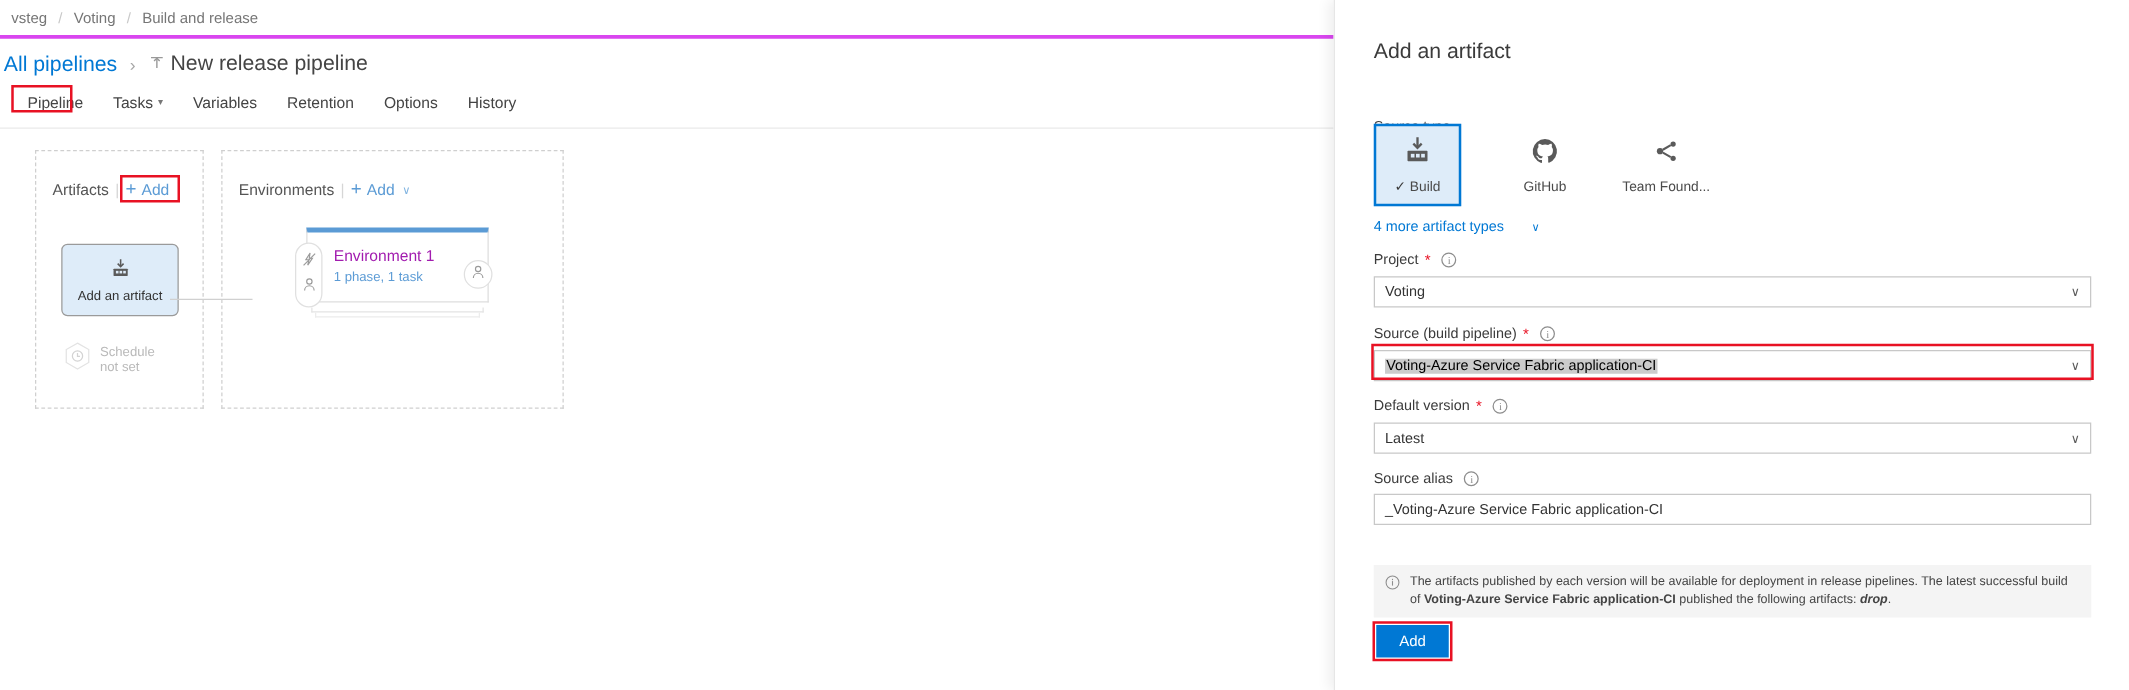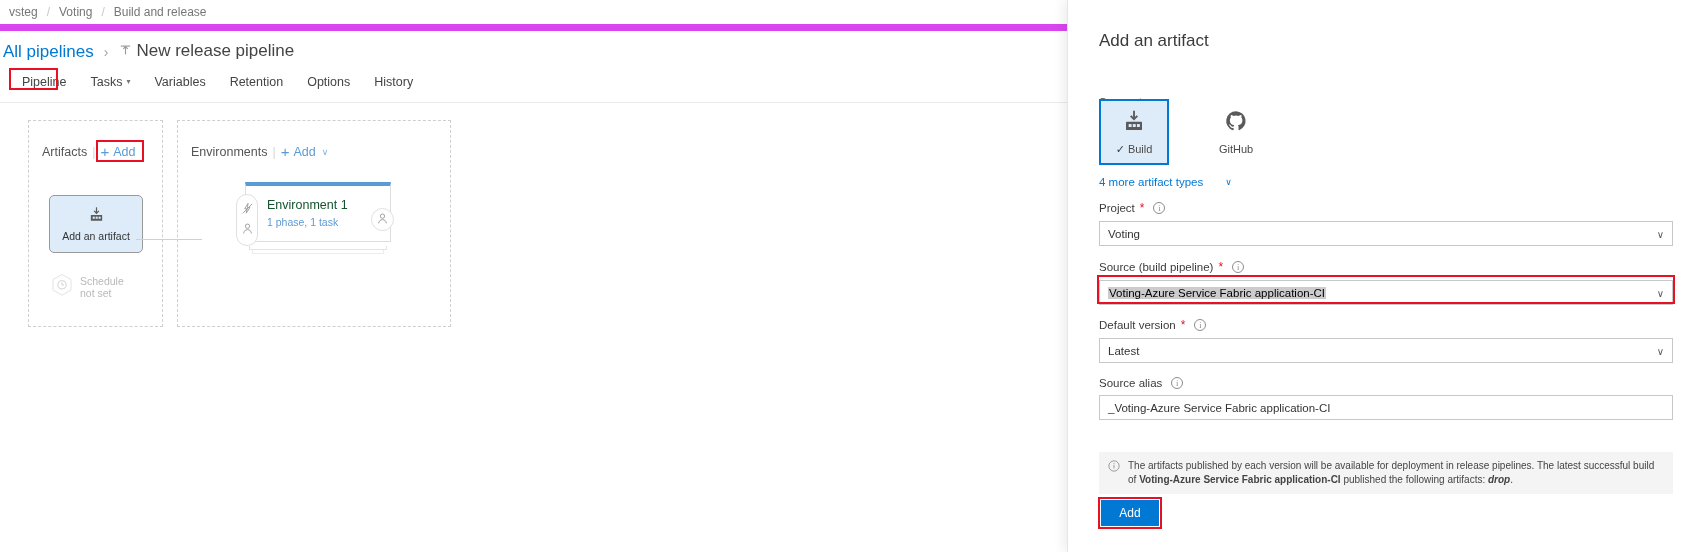--- a/index.html
+++ b/index.html
@@ -17,21 +17,21 @@
   #main-region {
     position: absolute; left: 0; top: 0;
     width: 1067px; height: 552px;
     background: #ffffff;
     overflow: hidden;
   }
 
   
   #breadcrumb-bar {
     height: 31px;
-    border-bottom: 7px solid #d946ef;
+    border-bottom: 3px solid #d946ef;
     display: flex; align-items: center;
     padding-left: 9px;
     font-size: 12px;
     color: #767676;
   }
   #breadcrumb-bar .crumb { color: #767676; }
   #breadcrumb-bar .sep { color: #c8c8c8; margin: 0 9px; }
 
   
   #page-title-row {
@@ -140,21 +140,21 @@
     border-top: 4px solid #5b9bd5;
   }
   #env-node-shadow1 {
     position: absolute; left: 249px; top: 142px; width: 138px; height: 4px;
     background: #ffffff; border: 1px solid #e4e4e4; border-top: none;
   }
   #env-node-shadow2 {
     position: absolute; left: 252px; top: 146px; width: 132px; height: 4px;
     background: #ffffff; border: 1px solid #ececec; border-top: none;
   }
-  #env-name { position: absolute; left: 267px; top: 94px; font-size: 12.5px; color: #14532d; }
+  #env-name { position: absolute; left: 267px; top: 94px; font-size: 12.5px; color: #a21caf; }
   #env-sub { position: absolute; left: 267px; top: 112px; font-size: 10.5px; color: #5b9bd5; cursor:pointer; }
   #env-pre-badge {
     position: absolute; left: 236px; top: 90px;
     width: 22px; height: 52px;
     background: #fff; border: 1px solid #e0e0e0; border-radius: 11px;
     display:flex; flex-direction:column; align-items:center; justify-content:center; gap:2px;
     cursor: pointer;
   }
   #env-post-badge {
     position: absolute; left: 371px; top: 104px;
@@ -444,20 +444,36 @@
       <span>
         <svg width="24" height="24" viewBox="0 0 24 24">
           <path fill="#5a5a5a" d="M12 2.2A9.8 9.8 0 0 0 8.9 21.3c.5.1.7-.2.7-.5v-1.9c-2.7.6-3.3-1.3-3.3-1.3-.45-1.15-1.1-1.45-1.1-1.45-.9-.6.07-.6.07-.6 1 .07 1.52 1.02 1.52 1.02.88 1.5 2.32 1.07 2.89.82.09-.64.35-1.07.63-1.32-2.18-.25-4.47-1.1-4.47-4.86 0-1.07.38-1.95 1.01-2.64-.1-.25-.44-1.26.1-2.62 0 0 .82-.27 2.7 1.01a9.3 9.3 0 0 1 4.92 0c1.87-1.28 2.69-1.01 2.69-1.01.54 1.36.2 2.37.1 2.62.63.69 1.01 1.57 1.01 2.64 0 3.77-2.3 4.6-4.49 4.85.36.31.67.91.67 1.84v2.73c0 .3.18.64.71.53A9.8 9.8 0 0 0 12 2.2z"></path>
         </svg>
       </span>
       <span class="st-label">GitHub</span>
     </div>
 
     <div class="st-gap"></div>
 
+    <div class="st-tile st-tile-wide">
+      <span>
+        <svg width="24" height="24" viewBox="0 0 24 24">
+          <g fill="#5a5a5a">
+            <circle cx="17.5" cy="6.2" r="2.1"></circle>
+            <circle cx="17.5" cy="17.6" r="2.1"></circle>
+            <circle cx="7" cy="11.9" r="2.5"></circle>
+          </g>
+          <g stroke="#5a5a5a" stroke-width="1.7" fill="none">
+            <path d="M9.3 10.8 15.6 7.1"></path>
+            <path d="M9.3 13.1 15.6 16.7"></path>
+          </g>
+        </svg>
+      </span>
+      <span class="st-label">Team Found...</span>
+    </div>
   </div>
 
   <div id="more-types-link">
     <span>4 more artifact types</span>
     <span class="chev">∨</span>
   </div>
 
   <div class="field-block" style="top:201px;">
     <div class="field-label">
       <span>Project</span>

